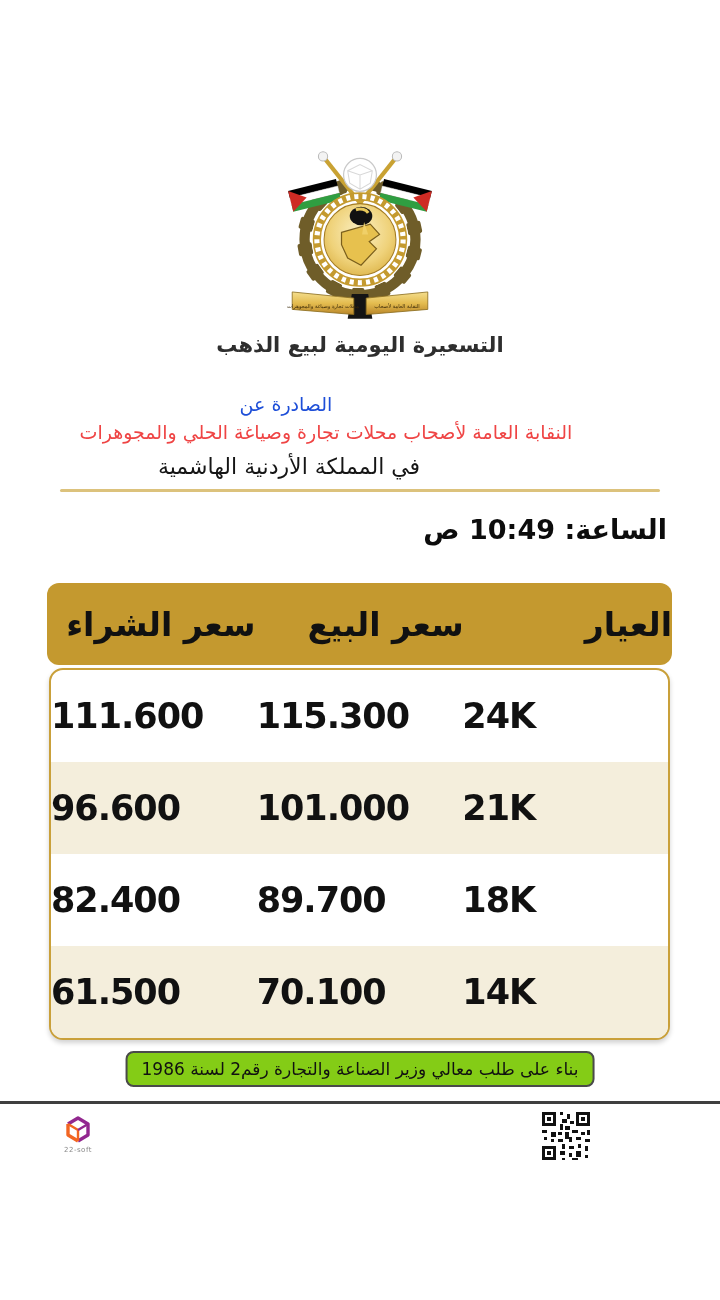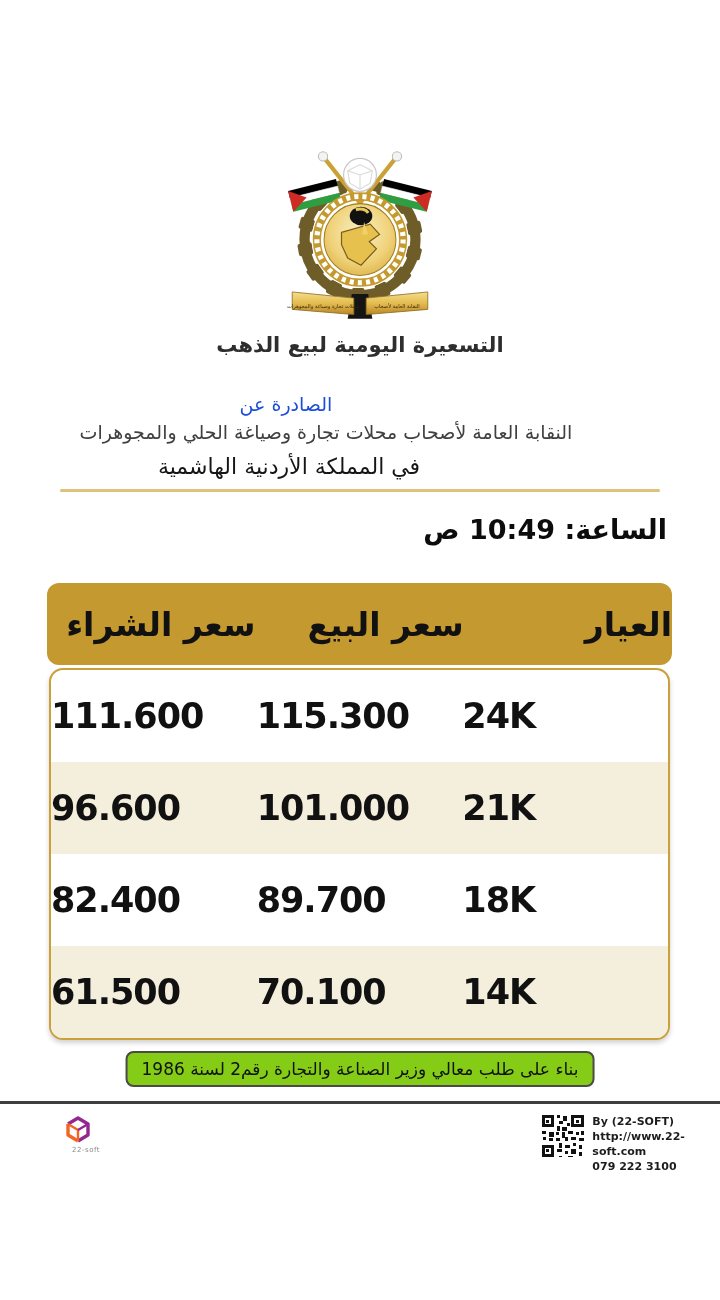--- a/index.html
+++ b/index.html
@@ -8,21 +8,21 @@
 
   
   .emblem { position:absolute; left:278px; top:142px; width:164px; height:190px; }
 
   
   .title { position:absolute; left:0; top:333px; width:720px; text-align:center; direction:rtl;
            font-size:21px; font-weight:700; color:#2e2e2e; letter-spacing:0; }
   .sub1  { position:absolute; left:0; top:393px; width:572px; text-align:center; direction:rtl;
            font-size:19px; color:#1d4ed8; }
   .sub2  { position:absolute; left:0; top:421px; width:652px; text-align:center; direction:rtl;
-           font-size:19px; color:#404040; }
+           font-size:19px; color:#ef4444; }
   .sub3  { position:absolute; left:0; top:454px; width:578px; text-align:center; direction:rtl;
            font-size:22px; color:#151515; }
   .gold-divider { position:absolute; left:60px; top:489px; width:600px; height:3px;
            background:#DCC27C; border-radius:2px; }
 
   
   .datetime { position:absolute; left:55px; top:514px; width:612px; display:flex;
            justify-content:space-between; direction:rtl; font-size:27px; font-weight:800; color:#0c0c0c; }
   .datetime .ltr { direction:ltr; unicode-bidi:embed; }
 
@@ -38,21 +38,21 @@
   .tbl-row .cell { flex:1; text-align:left; font-size:35px; font-weight:800; color:#111;
            letter-spacing:-1px; }
 
   
   .note-box { position:absolute; left:50%; top:1051px; transform:translateX(-50%);
            border:2px solid #4a4a4a; border-radius:8px; padding:6px 14px; direction:rtl;
            font-size:17px; color:#111; white-space:nowrap; background:#84cc16; }
 
   
   .footer-rule { position:absolute; left:0; top:1101px; width:720px; height:3px; background:#3f3f3f; }
-  .maker-logo { position:absolute; left:56px; top:1112px; width:44px; text-align:right; }
+  .maker-logo { position:absolute; left:56px; top:1112px; width:44px; text-align:center; }
   .maker-logo .cube { display:block; margin:0 auto; }
   .maker-logo .brand { font-size:7px; color:#8a8a8a; letter-spacing:0.5px; }
   .credit { position:absolute; left:540px; top:1110px; display:flex; gap:7px; align-items:flex-start; }
   .credit-text { font-size:11px; font-weight:700; color:#1c1c1c; line-height:15px; padding-top:4px;
            font-family:"DejaVu Sans", sans-serif; }
 </style>
 </head>
 <body>
 
 <div class="page">
@@ -228,20 +228,15 @@
         <rect x="21" y="19" width="2" height="2"></rect>
           <rect x="25" y="20" width="2" height="3"></rect>
           <rect x="11" y="23" width="3" height="2"></rect>
         <rect x="16" y="24" width="2" height="2"></rect>
           <rect x="20" y="23" width="3" height="3"></rect>
           <rect x="25" y="25" width="2" height="2"></rect>
         <rect x="12" y="27" width="2" height="1"></rect>
           <rect x="18" y="27" width="3" height="1"></rect>
       </g>
     </svg>
-    <div class="credit-text">
-      <div>By (22-SOFT)</div>
-      <div>http://www.22-soft.com</div>
-      <div>079 222 3100</div>
-    </div>
   </div>
 
 </div>
 
 </body></html>

